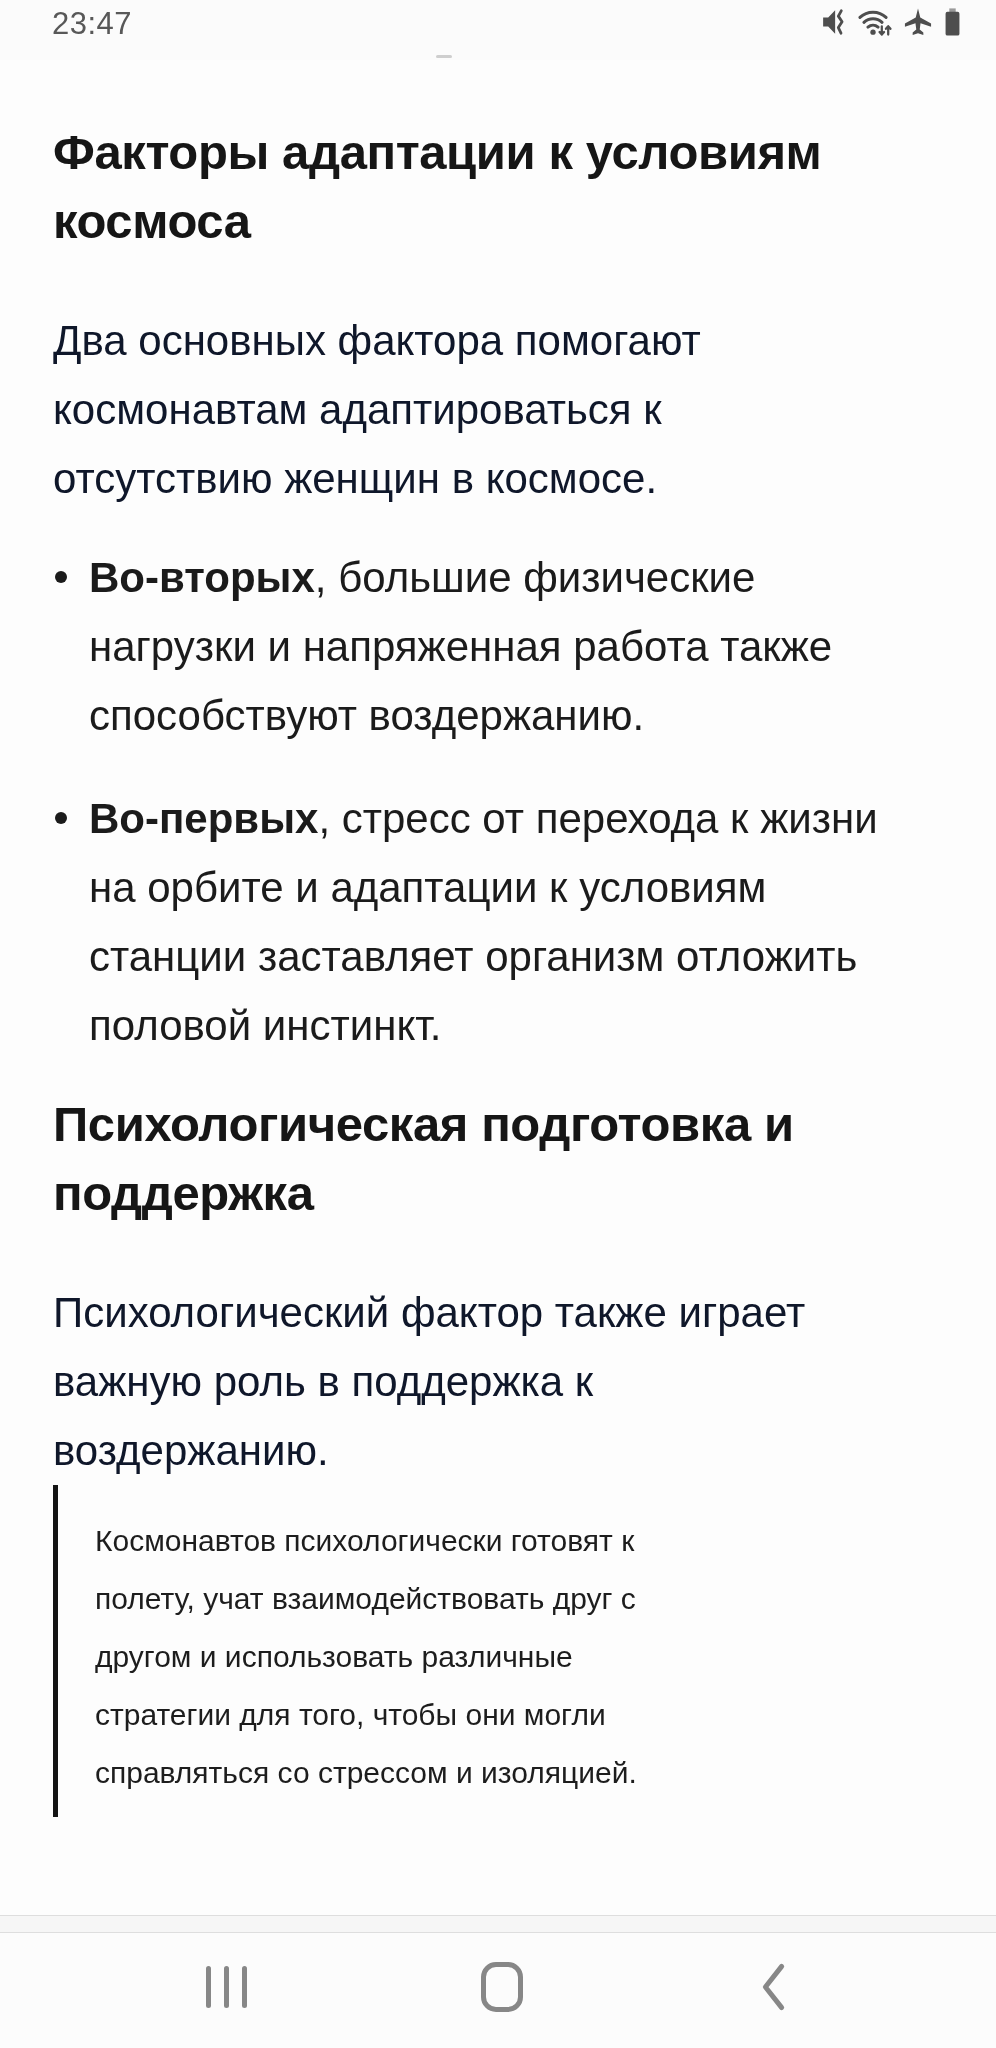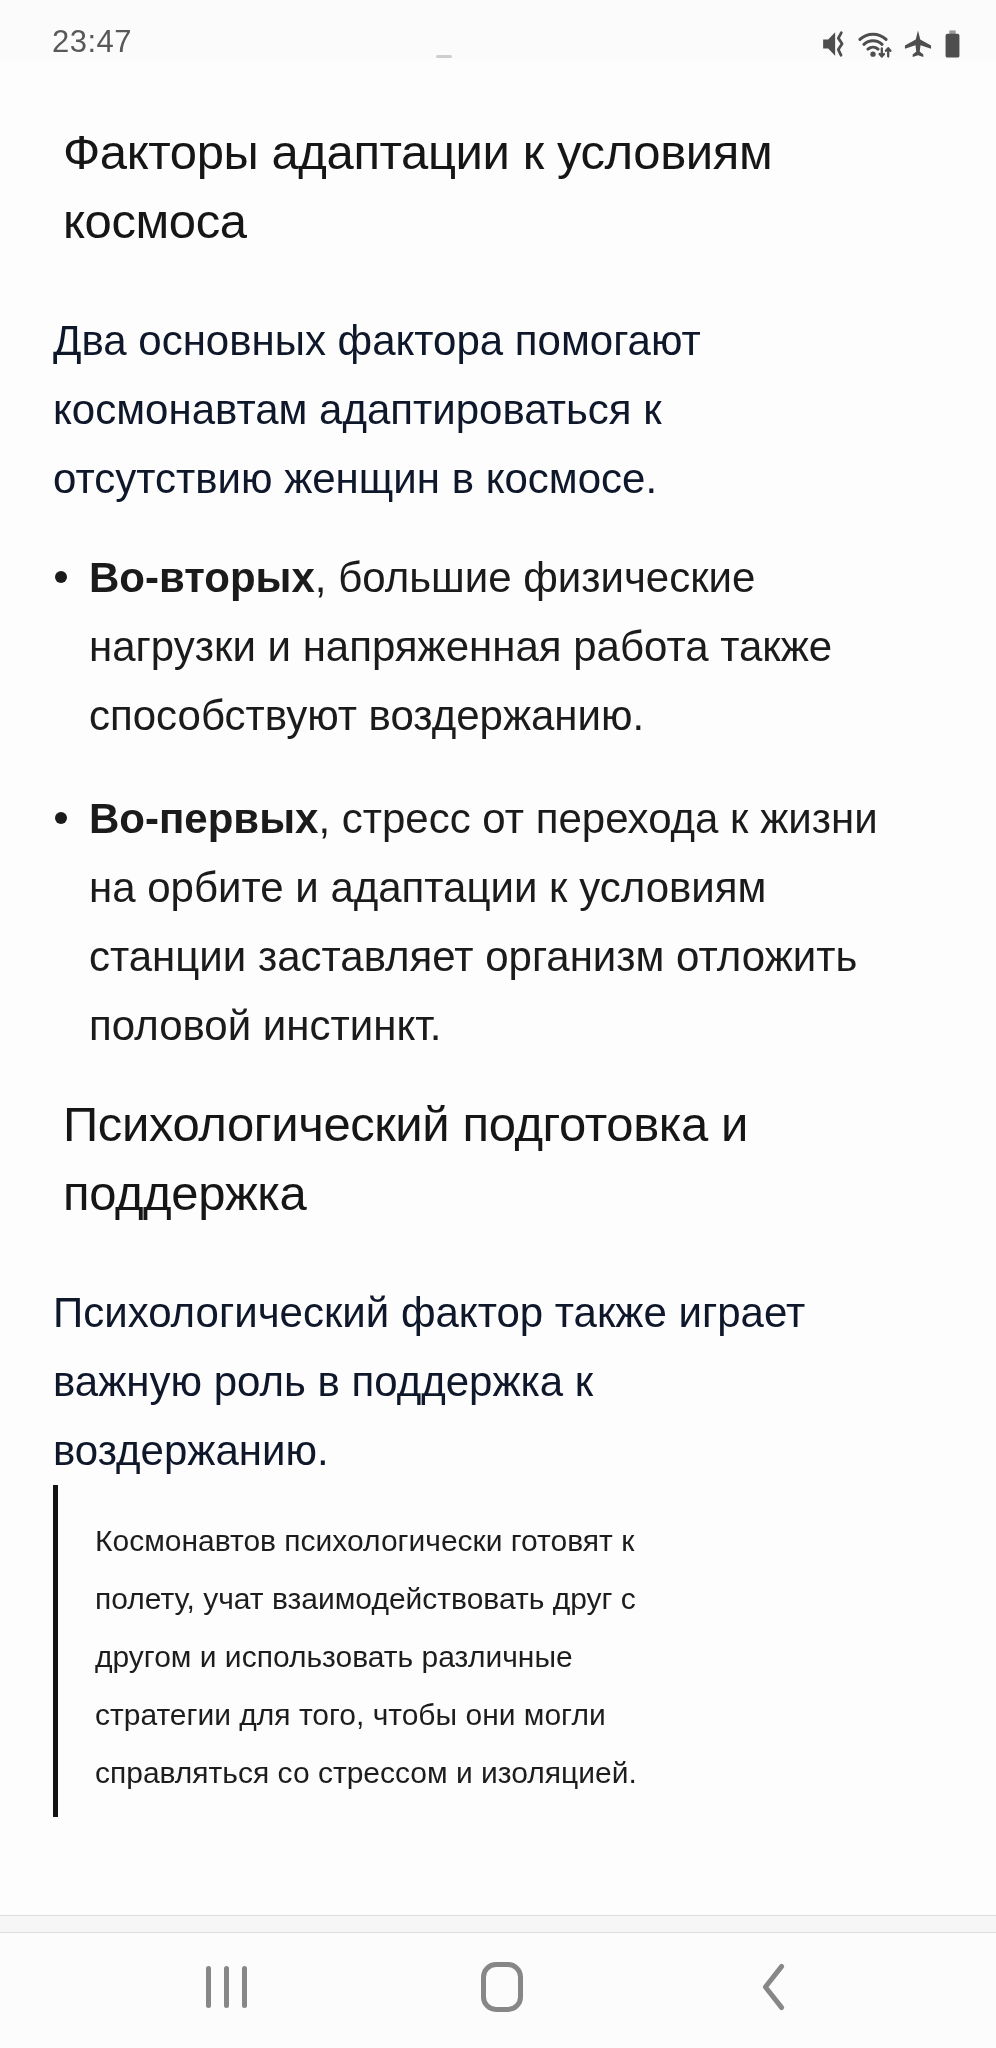--- a/index.html
+++ b/index.html
@@ -15,21 +15,21 @@
     display: flex;
     flex-direction: column;
     overflow: hidden;
   }
 
   
   .statusbar {
     height: 60px;
     flex: 0 0 auto;
     display: flex;
-    align-items: flex-end;
+    align-items: flex-start;
     justify-content: space-between;
     padding: 6px 34px 0 52px;
     background: #fbfbfb;
   }
   .statusbar .time {
     font-size: 31px;
     color: #585858;
     letter-spacing: 0.5px;
   }
   .status-icons { display: flex; align-items: center; gap: 9px; }
@@ -44,26 +44,25 @@
     border-radius: 2px;
   }
 
   
   .content {
     flex: 0 0 auto;
     padding: 0 50px 0 53px;
   }
   .content h1, .content h2 {
     font-size: 49px;
-    font-weight: 400;
+    font-weight: 700;
     line-height: 69px;
     letter-spacing: -0.4px;
     white-space: pre-line;
     color: #161616;
-    margin-left: 10px;
   }
   .content h1 { margin-top: 58px; }
   .content h2 { margin-top: 30px; }
   .content p {
     font-size: 42px;
     line-height: 69px;
     white-space: pre-line;
     margin-top: 50px;
     color: #0f172a;
   }
@@ -182,21 +181,21 @@
 отсутствию женщин в космосе.</p>
     <ul>
       <li><b>Во-вторых</b><span>, большие физические
 нагрузки и напряженная работа также
 способствуют воздержанию.</span></li>
       <li><b>Во-первых</b><span>, стресс от перехода к жизни
 на орбите и адаптации к условиям
 станции заставляет организм отложить
 половой инстинкт.</span></li>
     </ul>
-    <h2>Психологический подготовка и
+    <h2>Психологическая подготовка и
 поддержка</h2>
     <p>Психологический фактор также играет
 важную роль в поддержка к
 воздержанию.</p>
     <blockquote>Космонавтов психологически готовят к
 полету, учат взаимодействовать друг с
 другом и использовать различные
 стратегии для того, чтобы они могли
 справляться со стрессом и изоляцией.</blockquote>
   </div>

